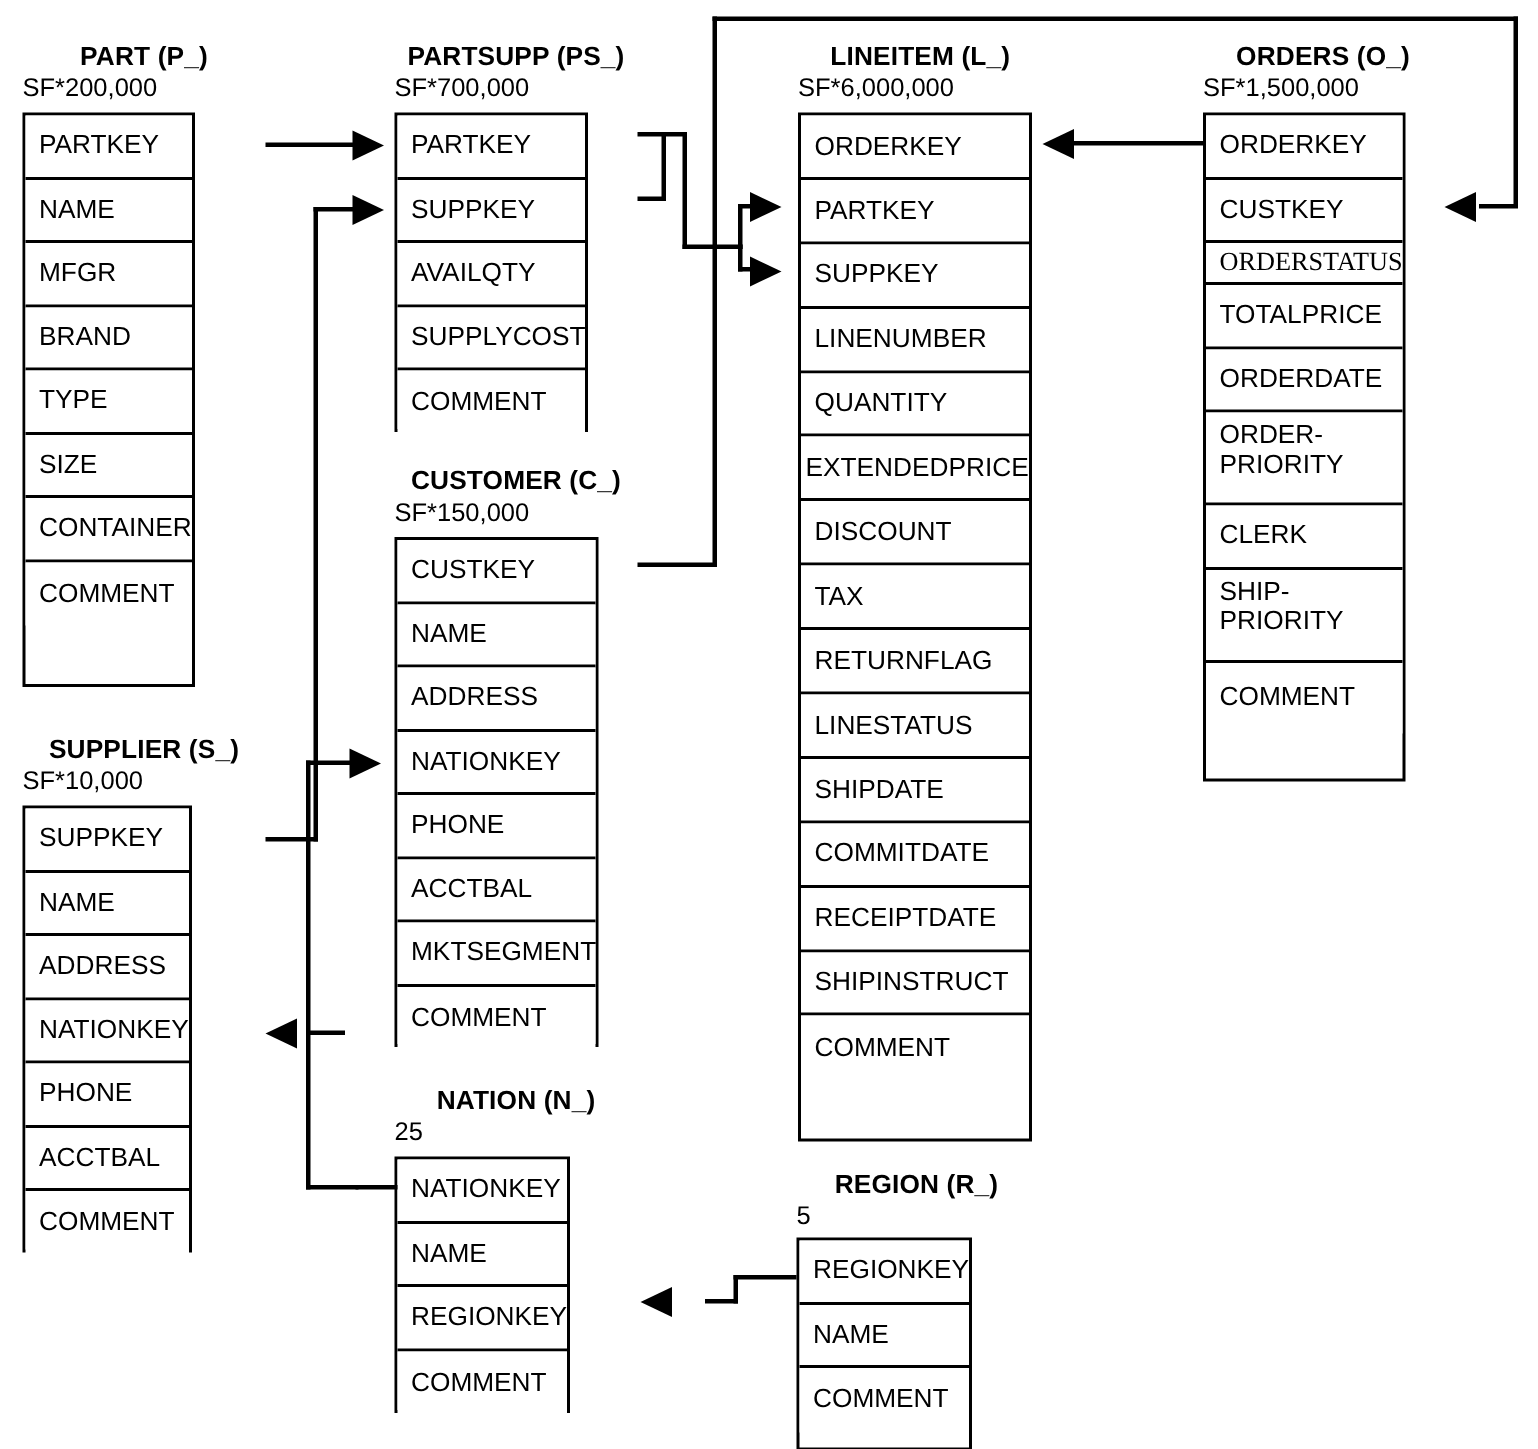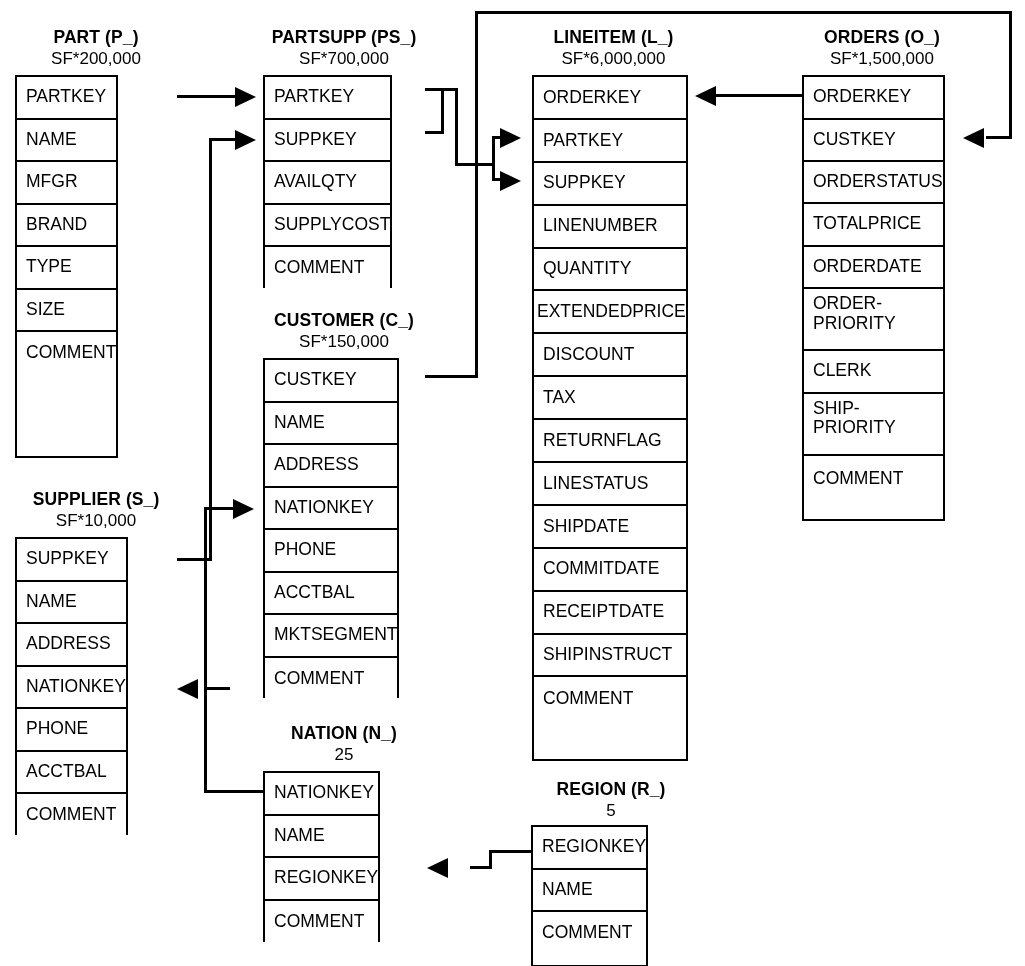--- a/index.html
+++ b/index.html
@@ -24,21 +24,21 @@
     text-align:center;
     font-weight:bold;
     font-size:17.5px;
     letter-spacing:.1px;
     white-space:nowrap;
     line-height:1.05;
   }
   .tbl-card{
     position:absolute;
     left:0; right:0;
-    text-align:center;
+    text-align:left;
     font-size:17px;
     white-space:nowrap;
     line-height:1.05;
   }
   .tbl-box{
     position:absolute;
     box-sizing:border-box;
     border:2.5px solid #000;
     background:#fff;
   }
@@ -87,20 +87,23 @@
       <div class="row" style="height:42.5px;">
           <span class="cell">BRAND</span>
         </div>
       <div class="row" style="height:42.5px;">
           <span class="cell">TYPE</span>
         </div>
       <div class="row" style="height:42.5px;">
           <span class="cell">SIZE</span>
         </div>
       <div class="row" style="height:42.5px;">
+          <span class="cell">CONTAINER</span>
+        </div>
+      <div class="row" style="height:42.5px;">
           <span class="cell">COMMENT</span>
         </div>
     </div>
   </div>
 
   <div class="tbl" style="left:263px; top:28px; width:162px;">
     <div class="tbl-title" style="top:0;">PARTSUPP (PS_)</div>
     <div class="tbl-card" style="top:22px;">SF*700,000</div>
     <div class="tbl-box" style="top:47px; height:213px;">
       <div class="row" style="height:42.5px;">
@@ -176,21 +179,21 @@
   <div class="tbl" style="left:802px; top:28px; width:160px;">
     <div class="tbl-title" style="top:0;">ORDERS (O_)</div>
     <div class="tbl-card" style="top:22px;">SF*1,500,000</div>
     <div class="tbl-box" style="top:47px; height:446px;">
       <div class="row" style="height:42.5px;">
           <span class="cell">ORDERKEY</span>
         </div>
       <div class="row" style="height:42.5px;">
           <span class="cell">CUSTKEY</span>
         </div>
-      <div class="row" style="height:42px;">
+      <div class="row" style="height:28px;font-family:Liberation Serif, serif;">
           <span class="cell">ORDERSTATUS</span>
         </div>
       <div class="row" style="height:42.5px;">
           <span class="cell">TOTALPRICE</span>
         </div>
       <div class="row" style="height:42.5px;">
           <span class="cell">ORDERDATE</span>
         </div>
       <div class="row two-line" style="height:62px;">
           <span class="cell">ORDER-

